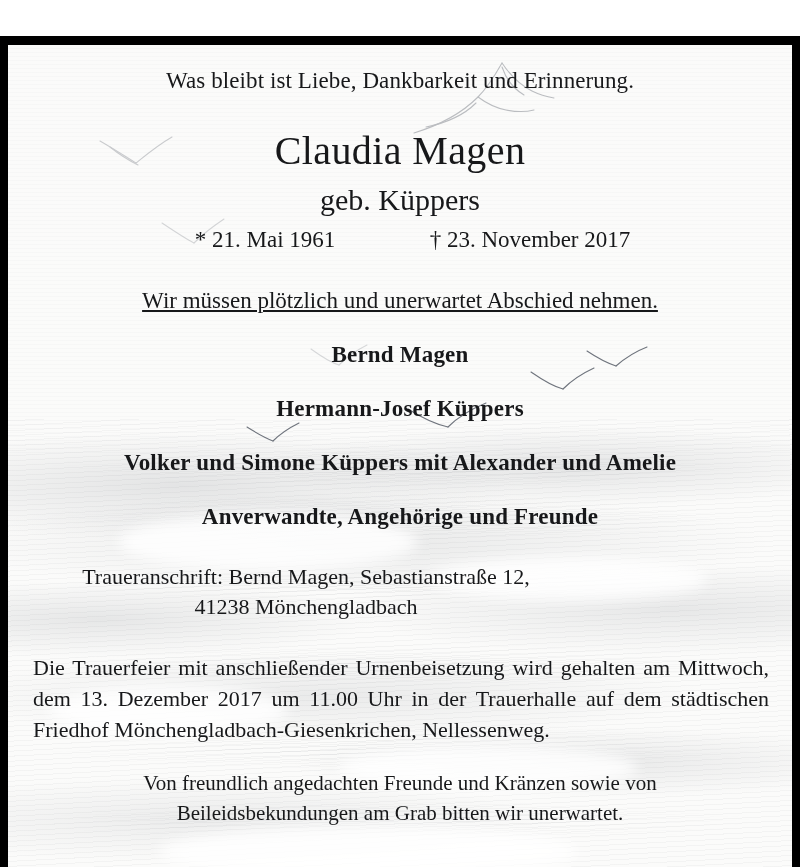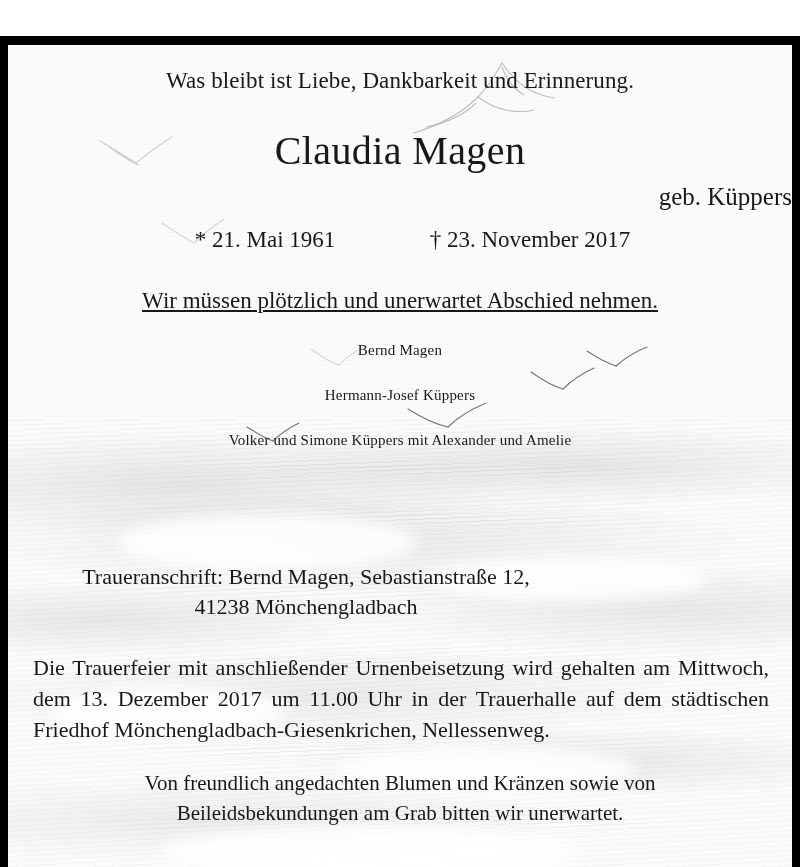--- a/index.html
+++ b/index.html
@@ -130,22 +130,22 @@
     text-align: center;
     font-size: 40px;
     font-weight: normal;
     letter-spacing: .4px;
   }
 
   .maiden-name {
     position: absolute;
     top: 138px;
     left: 0; right: 0;
-    text-align: right;
-    font-size: 25px;
+    text-align: center;
+    font-size: 30px;
   }
 
   .dates-row {
     position: absolute;
     top: 182px;
     left: 0; right: 0;
     display: flex;
     justify-content: center;
     font-size: 23px;
   }
@@ -161,22 +161,22 @@
     text-decoration: underline;
   }
 
   .mourners {
     position: absolute;
     top: 297px;
     left: 0; right: 0;
     text-align: center;
   }
   .mourner-line {
-    font-size: 15px;
-    font-weight: normal;
+    font-size: 23px;
+    font-weight: bold;
     letter-spacing: .2px;
     margin: 0 0 28px 0;
   }
   .mourner-line:last-child { margin-bottom: 0; }
 
   .mourn-address {
     position: absolute;
     top: 517px;
     left: 18px;
     width: 560px;
@@ -290,30 +290,31 @@
         <span class="date-birth">* 21. Mai 1961</span>
         <span class="date-death">† 23. November 2017</span>
       </div>
 
       <div class="lead-text">Wir müssen plötzlich und unerwartet Abschied nehmen.</div>
 
       <div class="mourners">
         <div class="mourner-line">Bernd Magen</div>
         <div class="mourner-line">Hermann-Josef Küppers</div>
         <div class="mourner-line">Volker und Simone Küppers mit Alexander und Amelie</div>
+        <div class="mourner-line">Anverwandte, Angehörige und Freunde</div>
       </div>
 
       <div class="mourn-address">
         <div>Traueranschrift: Bernd Magen, Sebastianstraße 12,</div>
         <div>41238 Mönchengladbach</div>
       </div>
 
       <div class="ceremony">Die Trauerfeier mit anschließender Urnenbeisetzung wird gehalten am Mittwoch, dem 13. Dezember 2017 um 11.00 Uhr in der Trauerhalle auf dem städtischen Friedhof Mönchengladbach-Giesenkrichen, Nellessenweg.</div>
 
       <div class="flowers-note">
-        <div>Von freundlich angedachten Blumen und Kränzen sowie von</div>
+        <div>Von freundlich angedachten Freunde und Kränzen sowie von</div>
         <div>Beileidsbekundungen am Grab bitten wir unerwartet.</div>
       </div>
 
 
     </div>
   </div>
 </div>
 
 </body></html>

